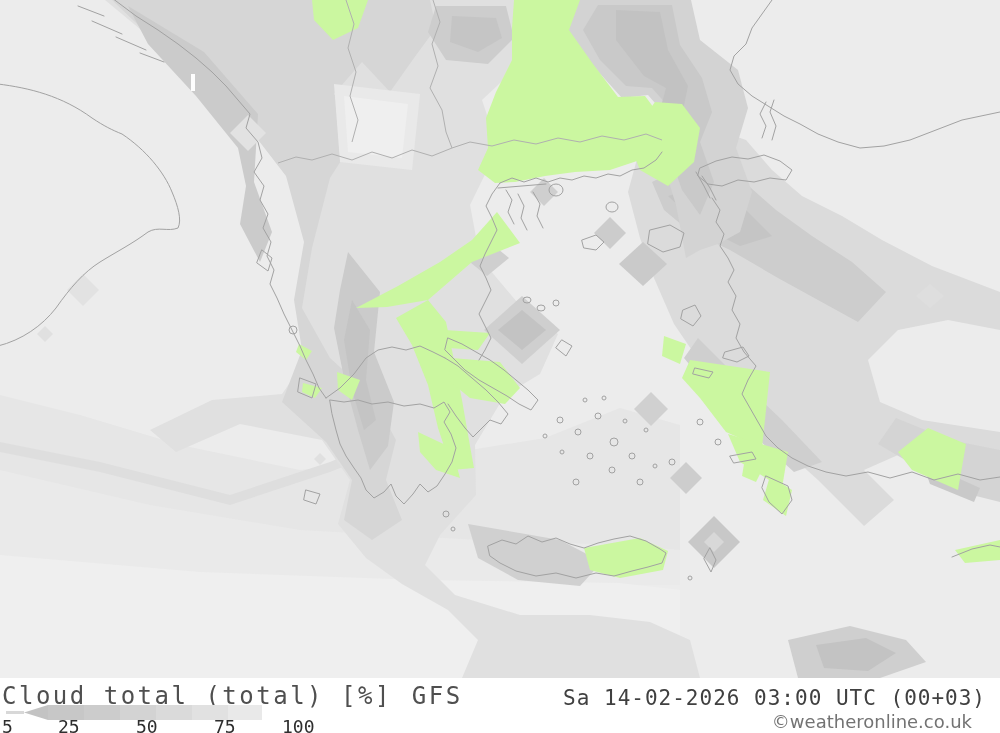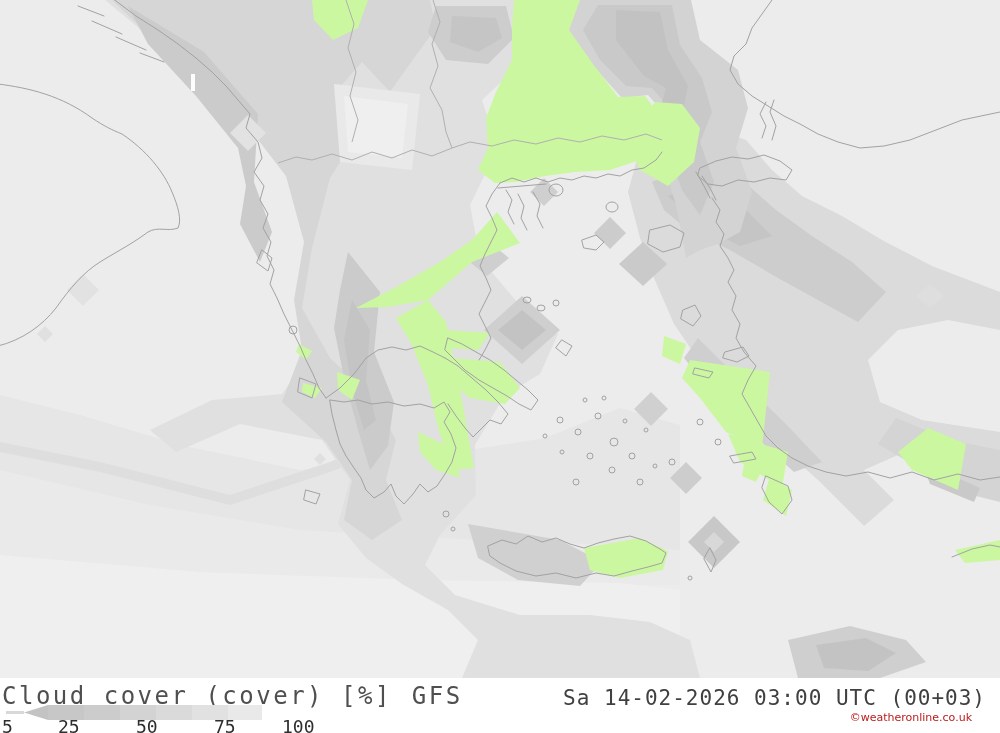--- a/index.html
+++ b/index.html
@@ -6,21 +6,21 @@
   #stage{position:relative;width:1000px;height:733px;background:#ffffff;overflow:hidden;
          font-family:"DejaVu Sans Mono", monospace;}
   #map-svg{position:absolute;left:0;top:0;}
   .coast{fill:none;stroke:#a2a2a2;stroke-width:1;stroke-linejoin:round;stroke-linecap:round;}
   .border{fill:none;stroke:#b0b0b0;stroke-width:1;stroke-linejoin:round;}
   .isl{fill:none;stroke:#a2a2a2;stroke-width:1;}
   #legend-title{position:absolute;left:2px;top:682px;font-size:24px;letter-spacing:2.5px;
                 color:#4f4f4f;white-space:pre;}
   #legend-title .model{margin-left:20px;}
   #datetime{position:absolute;right:14px;top:686px;font-size:21px;letter-spacing:1px;color:#404040;text-align:center;}
-  #copyright{position:absolute;right:28px;top:711px;font-size:11px;color:#b91c1c;
+  #copyright{position:absolute;right:28px;top:711px;font-size:18px;color:#737373;
              font-family:"DejaVu Sans", sans-serif;}
   #scalebar-svg{position:absolute;left:0;top:698px;}
   .tick{position:absolute;top:716px;font-size:18px;color:#2e2e2e;}
   .t0{left:2px;} .t1{left:58px;} .t2{left:136px;} .t3{left:214px;} .t4{left:282px;}
 </style>
 </head>
 <body>
 
 <div id="stage">
 
@@ -170,21 +170,21 @@
     </g>
 
     <g>
       <path class="border" d="M346,0 L354,24 348,48 356,72 350,96 358,120 352,142"></path>
       <path class="border" d="M433,0 L440,22 432,44 438,66 430,88 442,110 446,132 452,148"></path>
       <path class="border" d="M452,148 L470,142 492,146 514,140 536,144 558,138 580,142 602,136 624,140 646,134 662,140"></path>
       <path class="border" d="M452,148 L432,156 412,150 392,158 372,152 352,160 332,154 312,160 296,157 278,163"></path>
     </g>
   </svg>
 
-  <div id="legend-title"><span>Cloud cover (cover) [%]</span><span class="model">GFS</span></div>
+  <div id="legend-title"><span>Cloud total (total) [%]</span><span class="model">GFS</span></div>
 
   <div id="datetime">Sa 14-02-2026 03:00 UTC (00+03)</div>
 
   <svg id="scalebar-svg" width="320" height="30" viewBox="0 0 320 30" xmlns="http://www.w3.org/2000/svg">
     <rect x="6" y="13" width="18" height="3" fill="#d8d8d8"></rect>
     <polygon points="24,14.5 48,7 48,22" fill="#c3c3c3"></polygon>
     <rect x="48" y="7" width="36" height="15" fill="#c7c7c7"></rect>
     <rect x="84" y="7" width="36" height="15" fill="#cccccc"></rect>
     <rect x="120" y="7" width="36" height="15" fill="#d3d3d3"></rect>
     <rect x="156" y="7" width="36" height="15" fill="#dadada"></rect>

